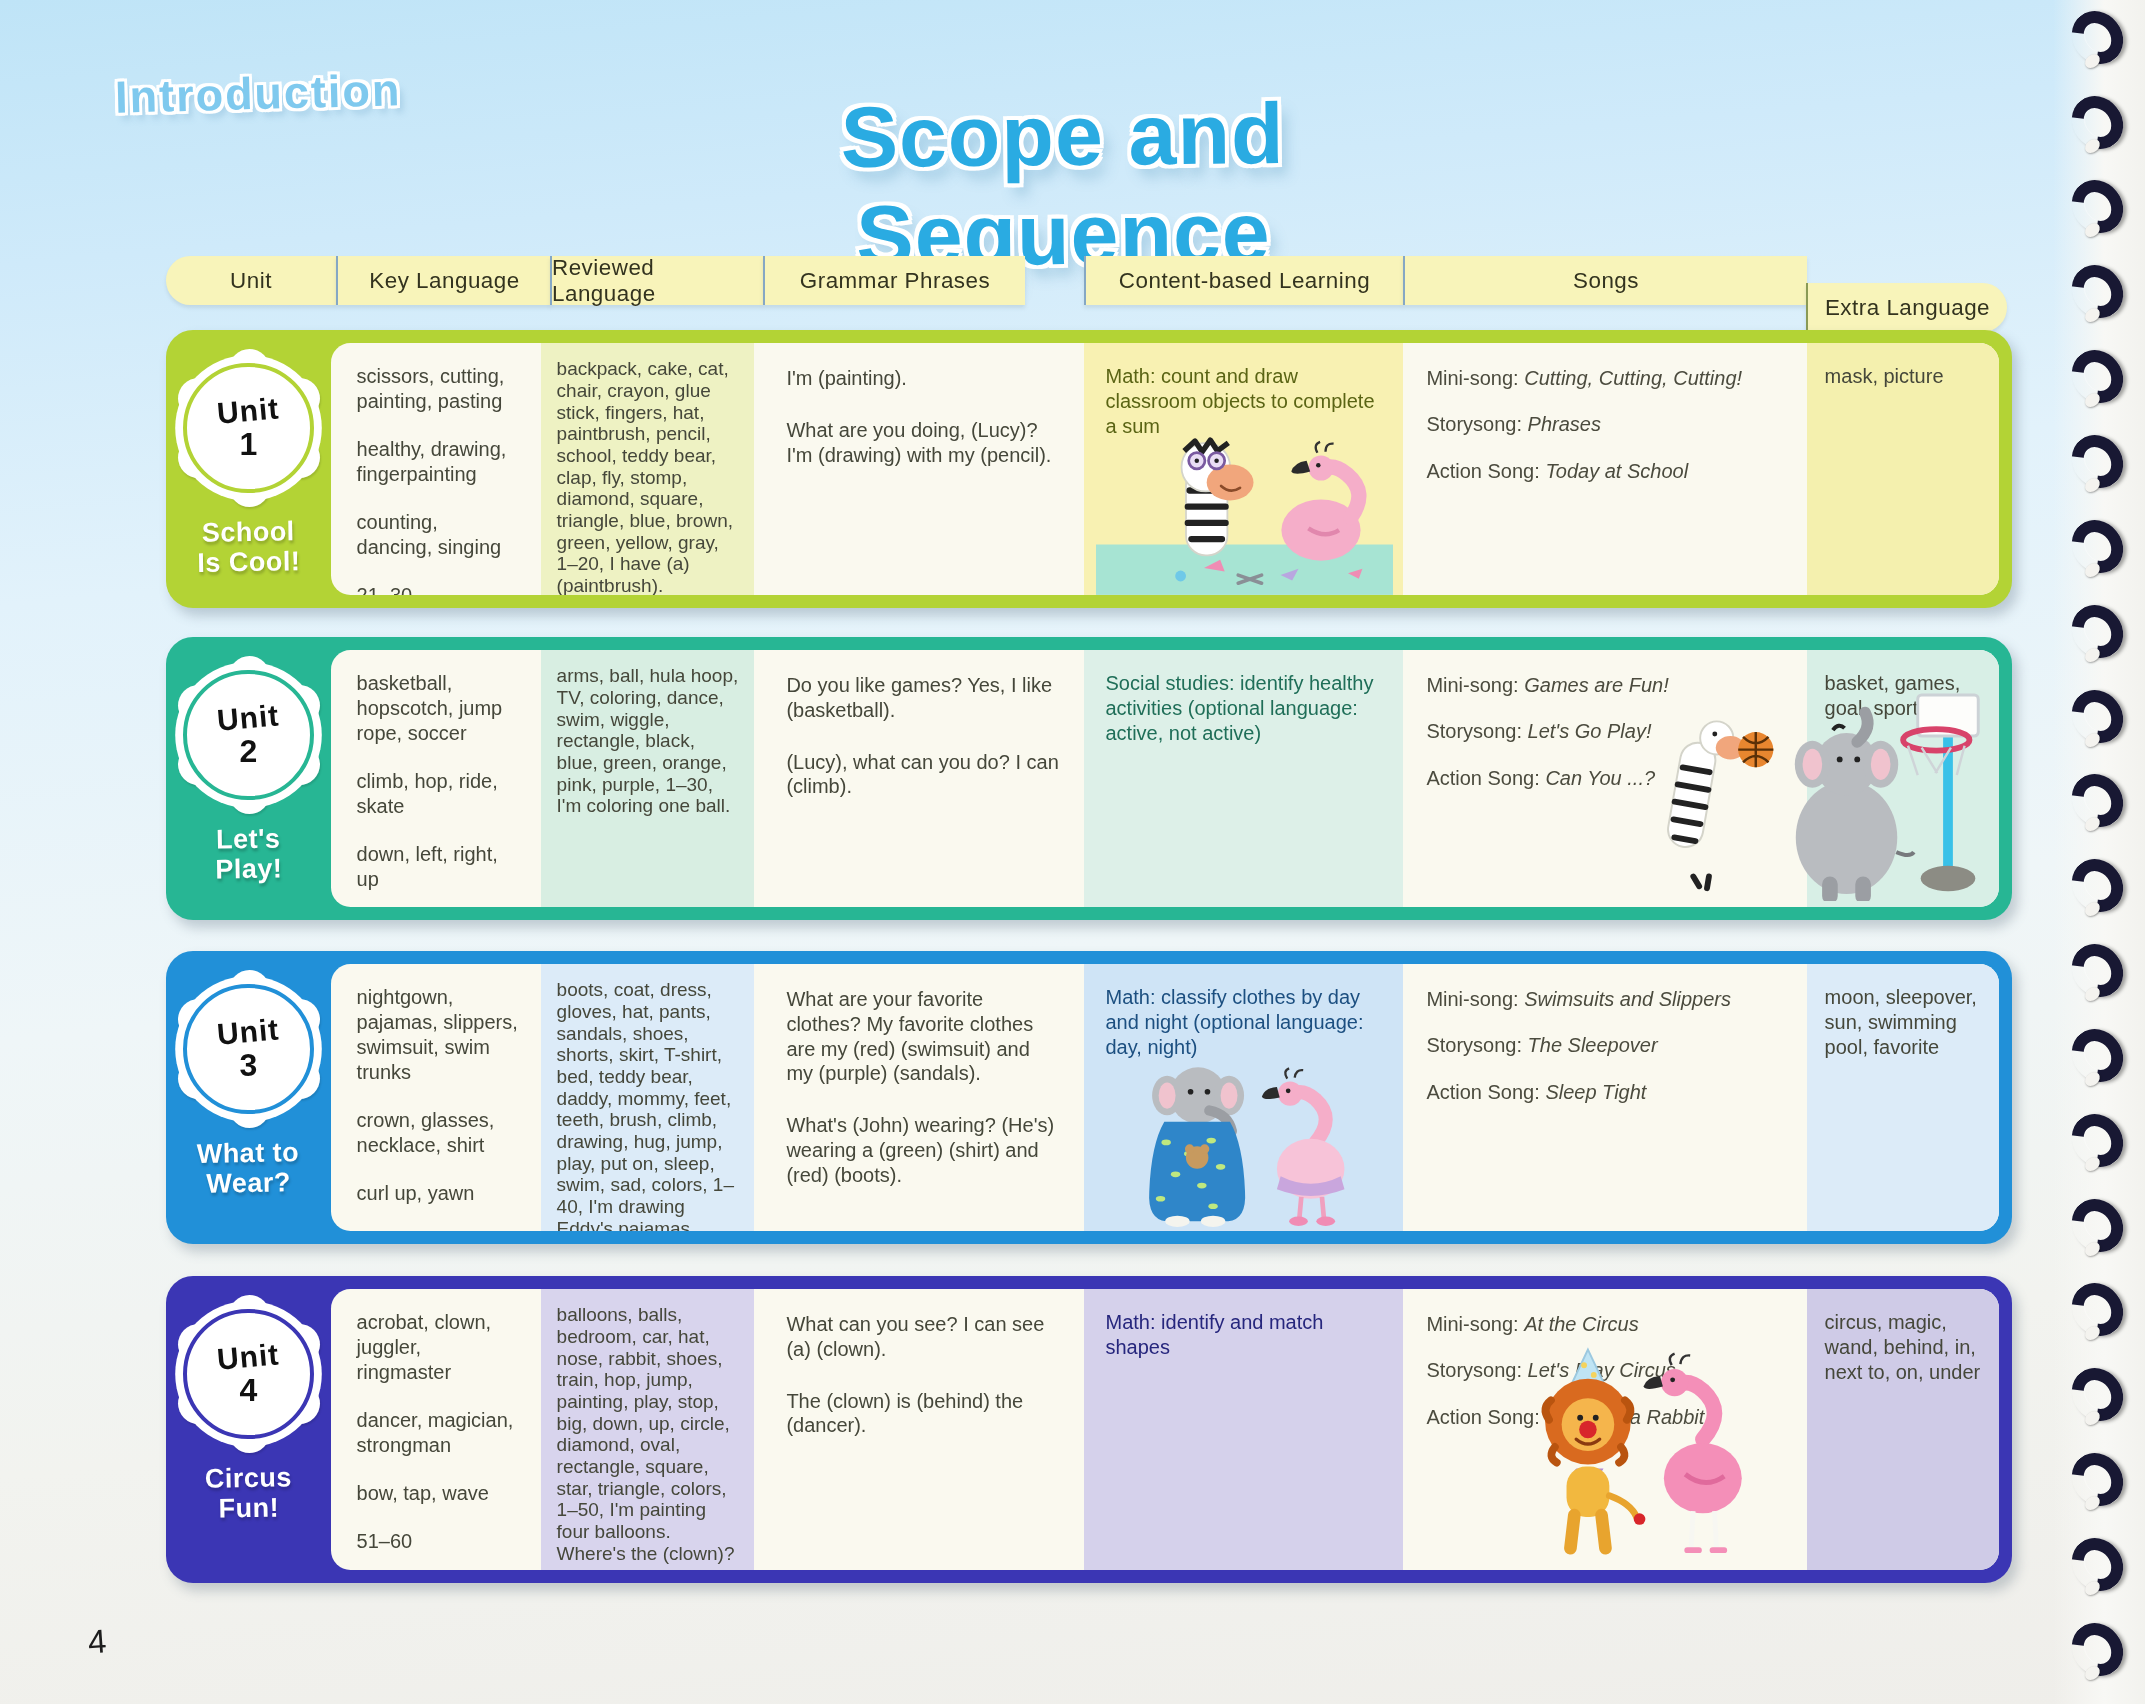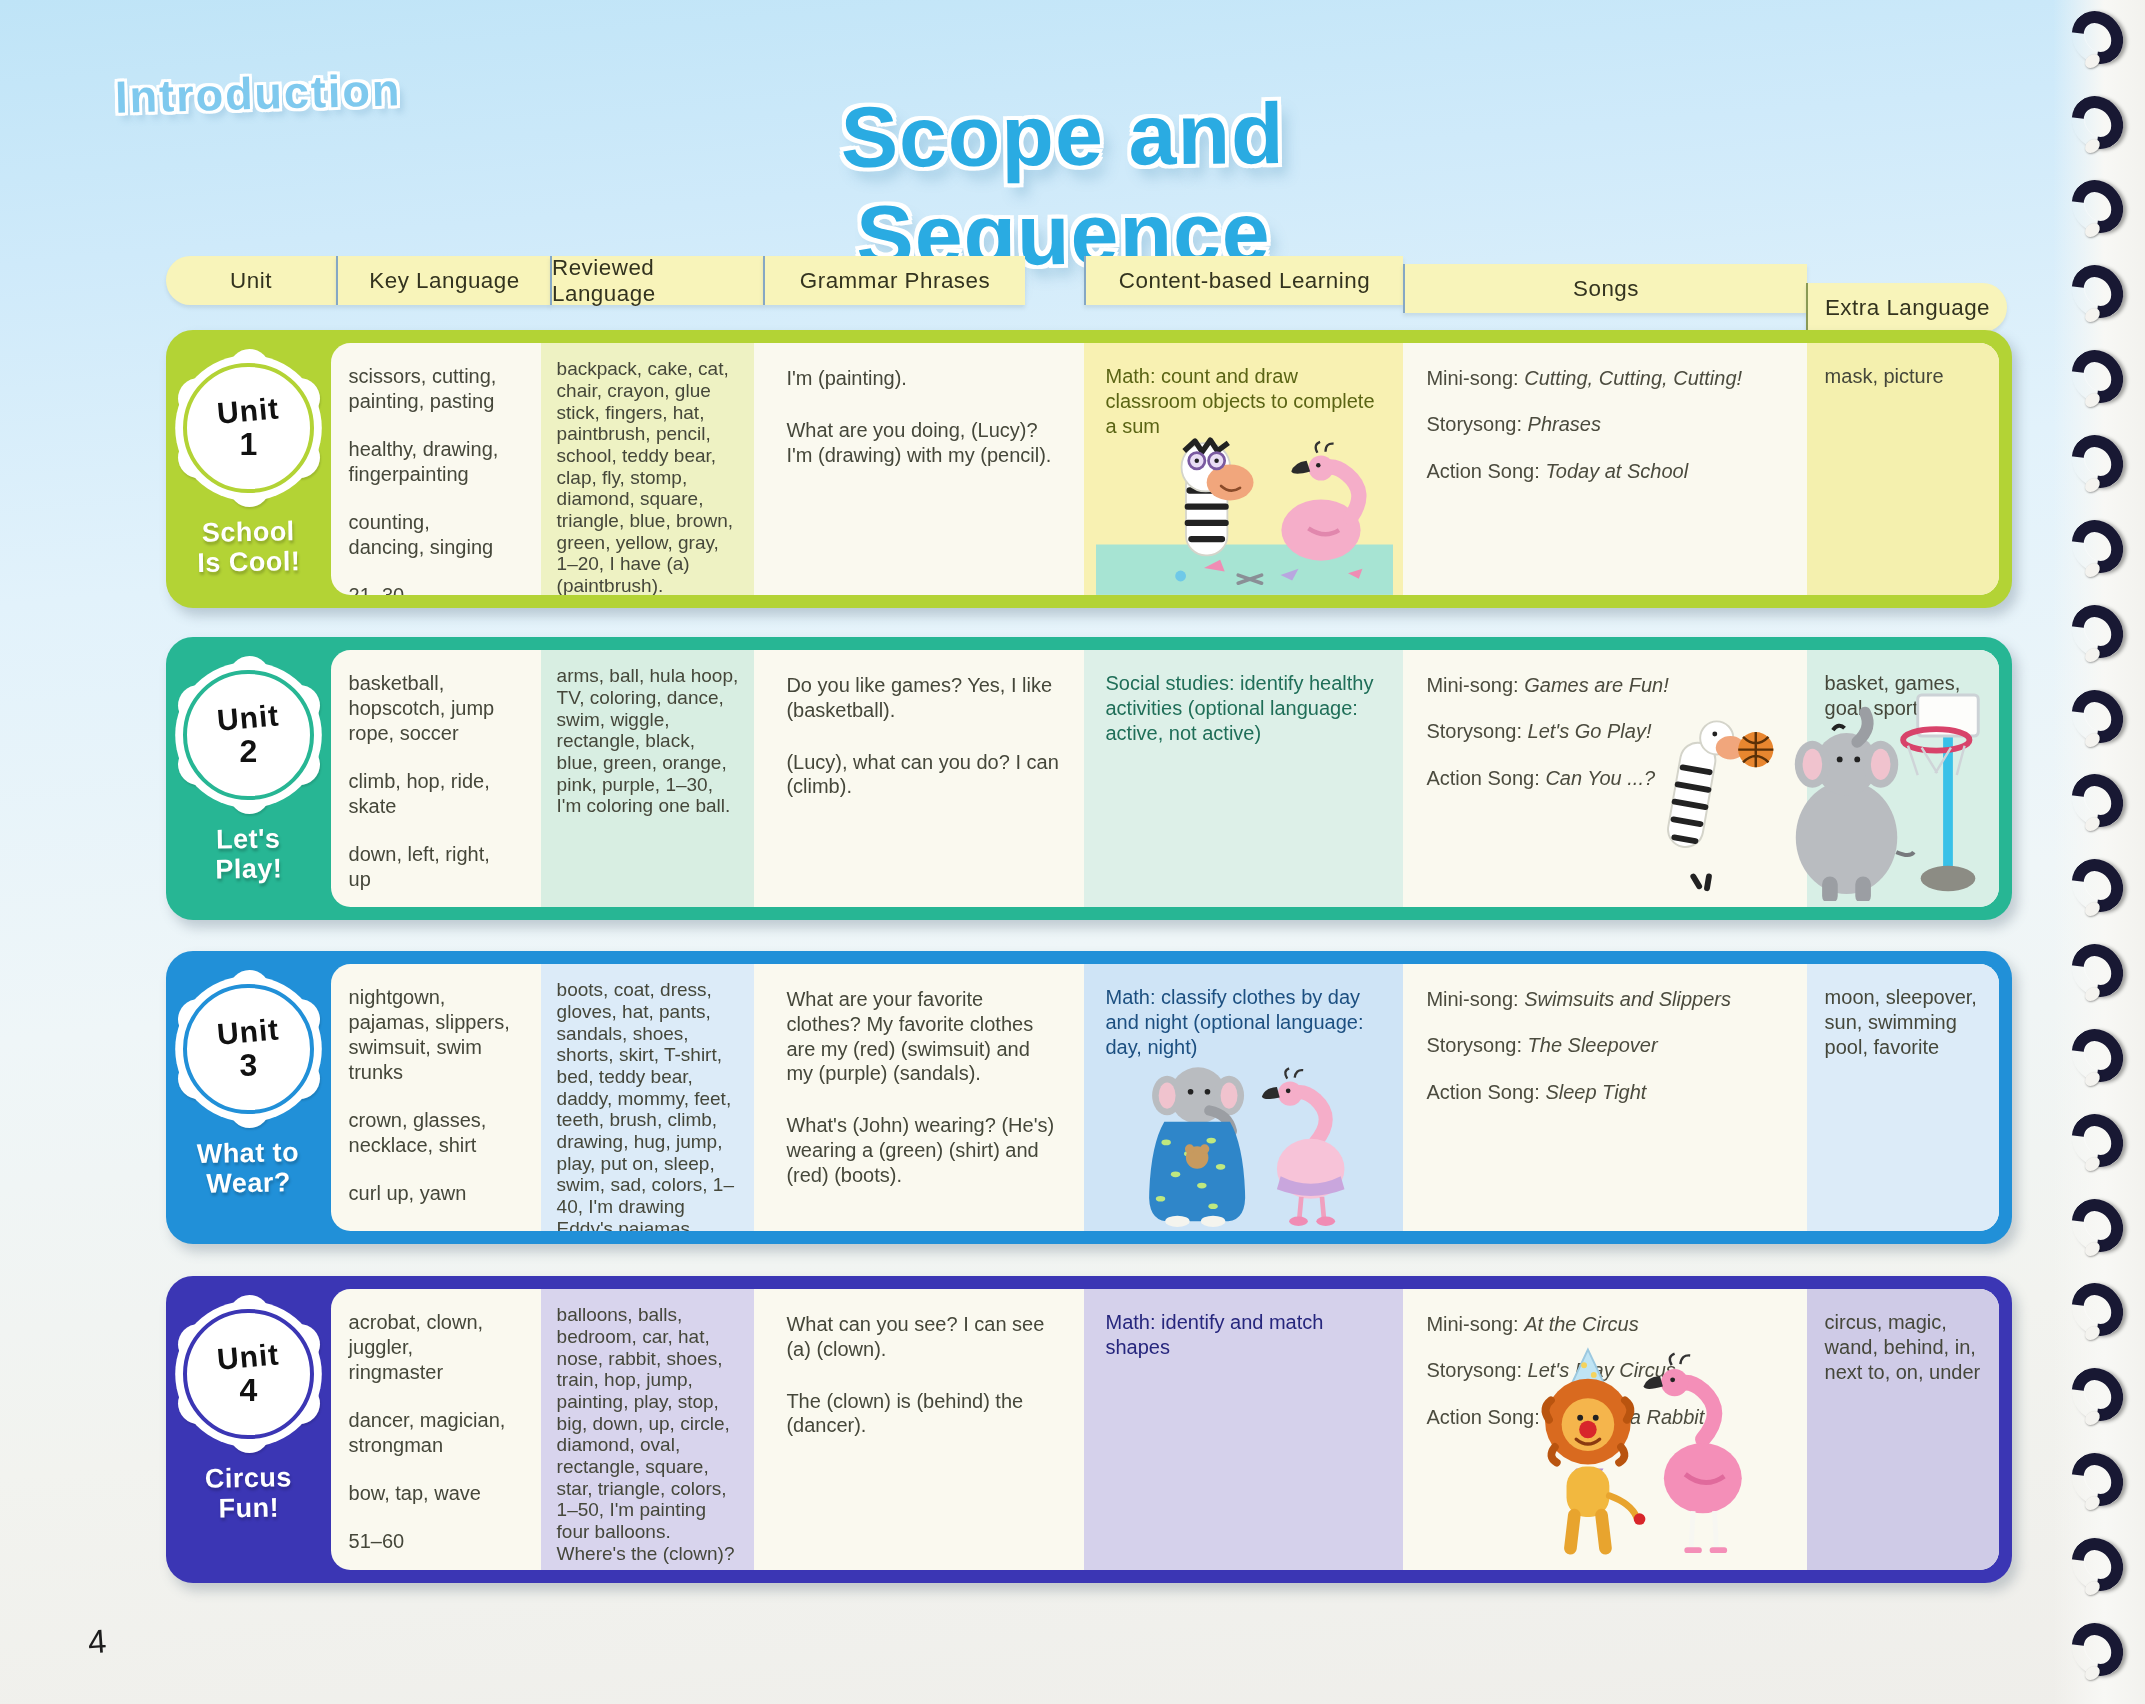--- a/index.html
+++ b/index.html
@@ -69,21 +69,21 @@
   .unit-title{
     margin-top:15.6px;color:#fff;font-weight:bold;font-size:27px;line-height:1.12;text-align:center;
     text-shadow:1px 2.9px 2.9px rgba(0,0,0,.22);letter-spacing:0.5px;transform:rotate(-1deg);
   }
   .panel{
     position:absolute;left:165px;right:12.7px;top:12.7px;bottom:12.7px;
     background:#faf9ef;border-radius:19.5px;overflow:hidden;
   }
   .cell{position:absolute;top:0;bottom:0;box-sizing:border-box;padding:21.5px 17.6px;
         font-size:20px;line-height:1.24;color:#45473a;}
-  .c-key  {left:0;width:197px;}
+  .c-key  {left:8px;width:197px;}
   .c-rev  {left:210px;width:213px;background:var(--tint);padding:15.6px 15.6px;font-size:19px;line-height:1.14;}
   .c-gram {left:432px;width:321px;padding:23.4px 23.4px;}
   .c-cont {left:753px;width:319px;background:var(--contentBg);color:var(--deep);padding:21.5px 21.5px;}
   .c-songs{left:1072px;width:368px;padding:23.4px 23.4px;color:#4b4b3e;}
   .c-extra{left:1476px;right:0;background:var(--extraBg);}
   .key-item{margin-bottom:23.4px;}
   .key-item:last-child{margin-bottom:0;margin-top:5.9px;}
   .gram-item{margin-bottom:27px;}
   .song-line{margin-bottom:21.5px;white-space:nowrap;}
   .song-title{font-style:italic;}
@@ -108,21 +108,21 @@
 <div class="scan">
   <div class="intro-label">Introduction</div>
   <h1 class="main-title">Scope and Sequence</h1>
 
   <div class="thead">
     <div class="hcell first" style="left:0;width:170px;">Unit</div>
     <div class="hcell" style="left:170px;width:215px;">Key Language</div>
     <div class="hcell" style="left:384px;width:213px;">Reviewed Language</div>
     <div class="hcell" style="left:597px;width:262px;">Grammar Phrases</div>
     <div class="hcell" style="left:918px;width:319px;">Content-based Learning</div>
-    <div class="hcell" style="left:1237px;width:404px;margin-top:8px;">Songs</div>
+    <div class="hcell" style="left:1237px;width:404px;">Songs</div>
     <div class="hcell last" style="left:1640px;width:201px;">Extra Language</div>
   </div>
 
   <section class="unit-row" style="top: 330px; height: 278px; --accent: #b3d335; --tint: #eef2c3; --contentBg: #f8f1b2; --extraBg: #f4f0ae; --deep: #5a6414;">
     <div class="unit-col">
       <div class="badge">
         <span class="petal p1"></span>
           <span class="petal p2"></span>
           <span class="petal p3"></span>
           <span class="petal p4"></span>

